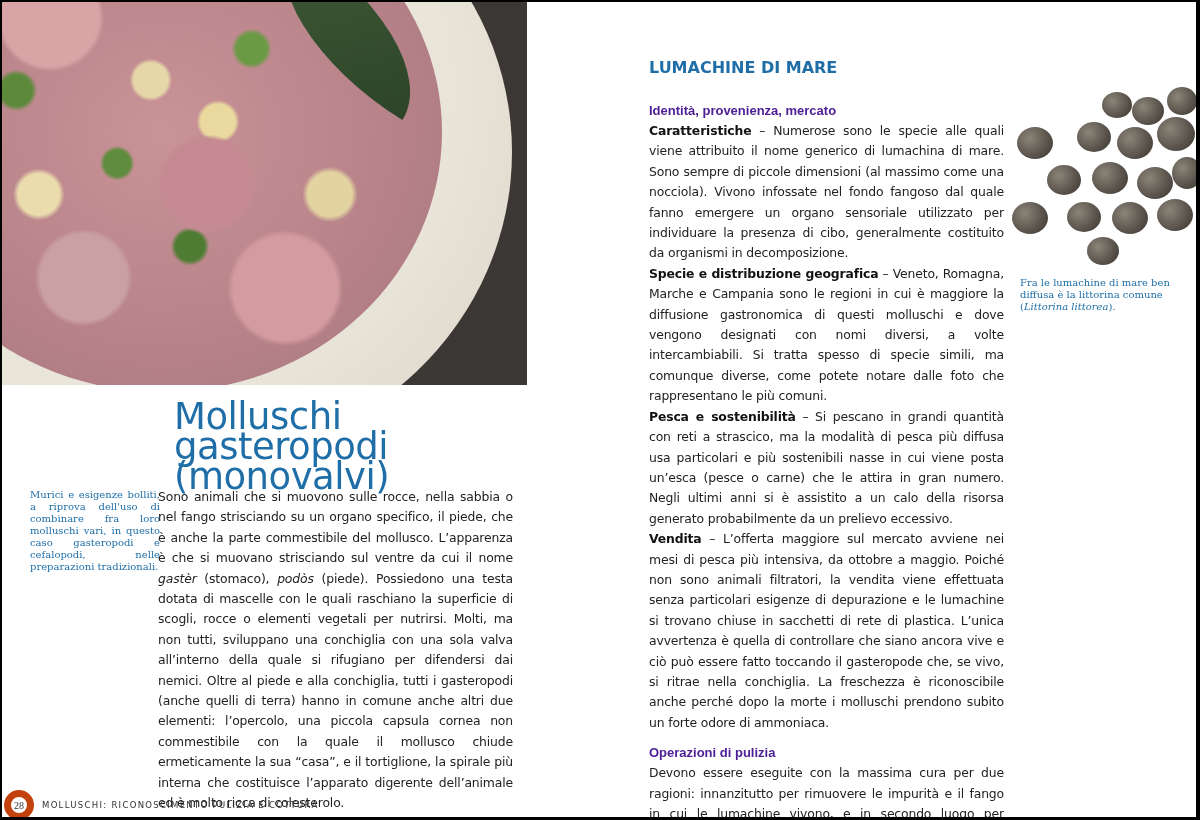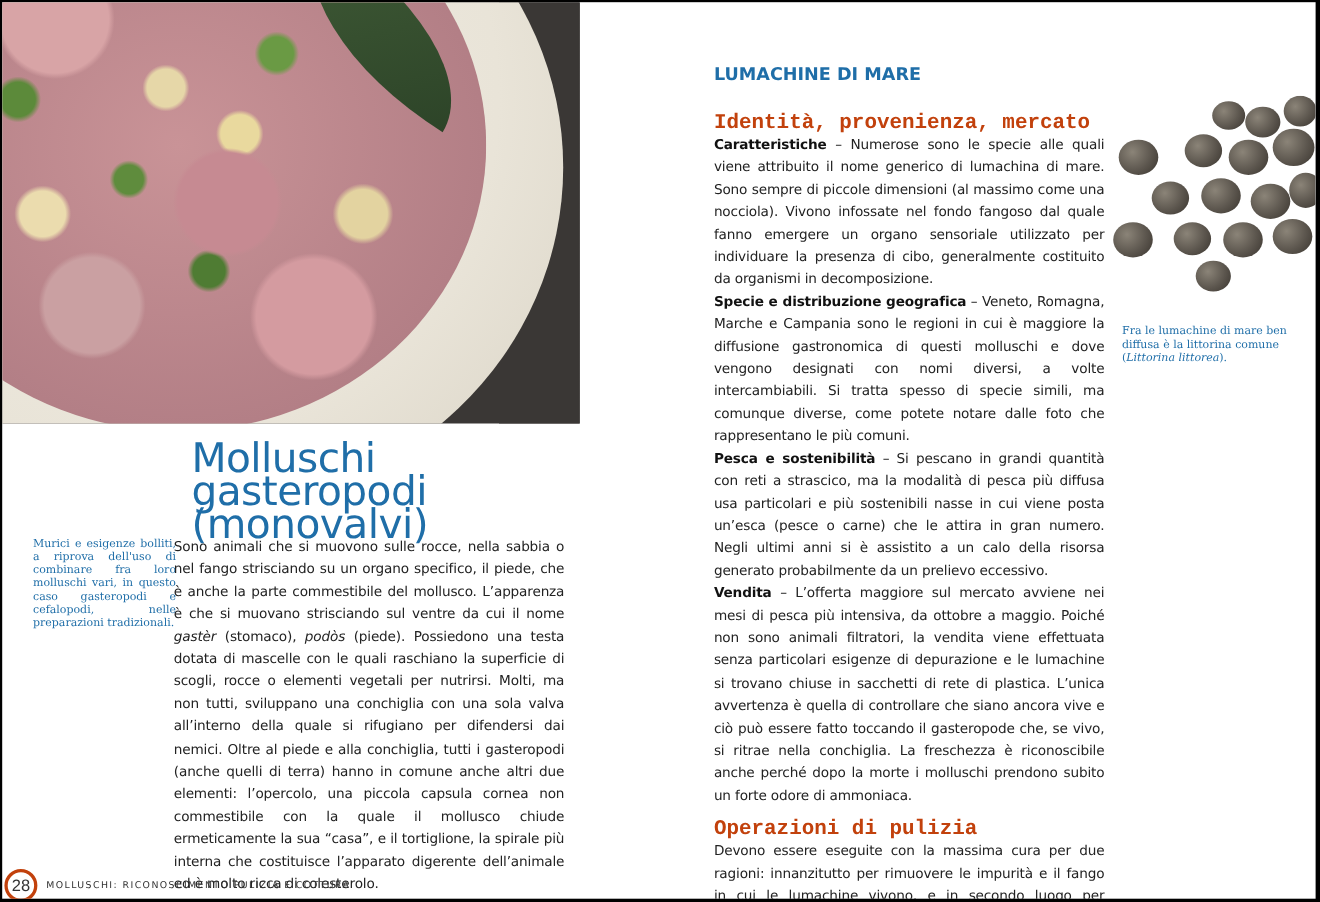--- a/index.html
+++ b/index.html
@@ -50,54 +50,54 @@
   .photo-snails {
     position: absolute; left: 1005px; top: 85px; width: 189px; height: 190px; overflow: hidden;
   }
   .snail { position: absolute; border-radius: 50%;
     background: radial-gradient(circle at 35% 35%, #8b8478 0%, #5c564e 55%, #38332d 100%); }
   .caption {
     position: absolute; font-family: "DejaVu Serif", serif; font-size: 10px; line-height: 12px;
     color: #1f6ea8;
   }
   .caption-left { left: 28px; top: 487px; width: 130px; text-align: justify; }
-  .caption-right { left: 1018px; top: 275px; width: 170px; margin-top: 19px; }
+  .caption-right { left: 1018px; top: 275px; width: 170px; }
   .caption i { font-style: italic; }
 
   .main-title {
     position: absolute; left: 172px; top: 400px; width: 360px;
     font-family: "DejaVu Sans", sans-serif; font-size: 37px; line-height: 30px;
     color: #1f6ea8; font-weight: normal; letter-spacing: -0.5px;
   }
   .body-text {
     font-family: "DejaVu Sans", sans-serif; font-size: 12.4px; line-height: 20.4px;
     color: #222; text-align: justify; letter-spacing: -0.15px;
   }
   .left-body { position: absolute; left: 156px; top: 485px; width: 355px; }
   .right-col { position: absolute; left: 647px; top: 56px; width: 355px; }
   .section-title {
     font-size: 16px; color: #1f6ea8; font-weight: bold; letter-spacing: 0px; margin-bottom: 24px;
     font-family: "DejaVu Sans", sans-serif;
   }
   .sub-title {
-    font-size: 19px; color: #c2410c; font-weight: bold; line-height: 20px;
-    font-family: Liberation Mono, monospace;
+    font-size: 13px; color: #4c1d95; font-weight: bold; line-height: 20px;
+    font-family: Liberation Sans, sans-serif;
   }
   .sub-title.spaced { margin-top: 10px; }
   .term { font-weight: bold; color: #111; }
   .para { display: block; }
   .it { font-style: italic; }
 
   
   .footer-left { position: absolute; left: 2px; top: 789px; height: 28px; display: flex; align-items: center; }
   .footer-right { position: absolute; right: 10px; top: 829px; height: 28px; display: flex; align-items: center; }
   .page-num {
-    width: 30px; height: 30px; border: 3px solid #c2410c; border-radius: 50%;
+    width: 30px; height: 30px; border: 7px solid #c2410c; border-radius: 50%;
     display: flex; align-items: center; justify-content: center;
-    font-size: 15px; color: #333; font-family: Liberation Sans, sans-serif;
+    font-size: 10px; color: #333; font-family: Liberation Serif, serif;
   }
   .running-left {
     margin-left: 8px; font-size: 8.5px; letter-spacing: 1.3px; color: #333;
     font-family: "DejaVu Sans", sans-serif;
   }
   .running-right {
     margin-right: 10px; font-size: 10.5px; color: #333; font-family: "DejaVu Sans", sans-serif;
   }
 </style>
 </head>

